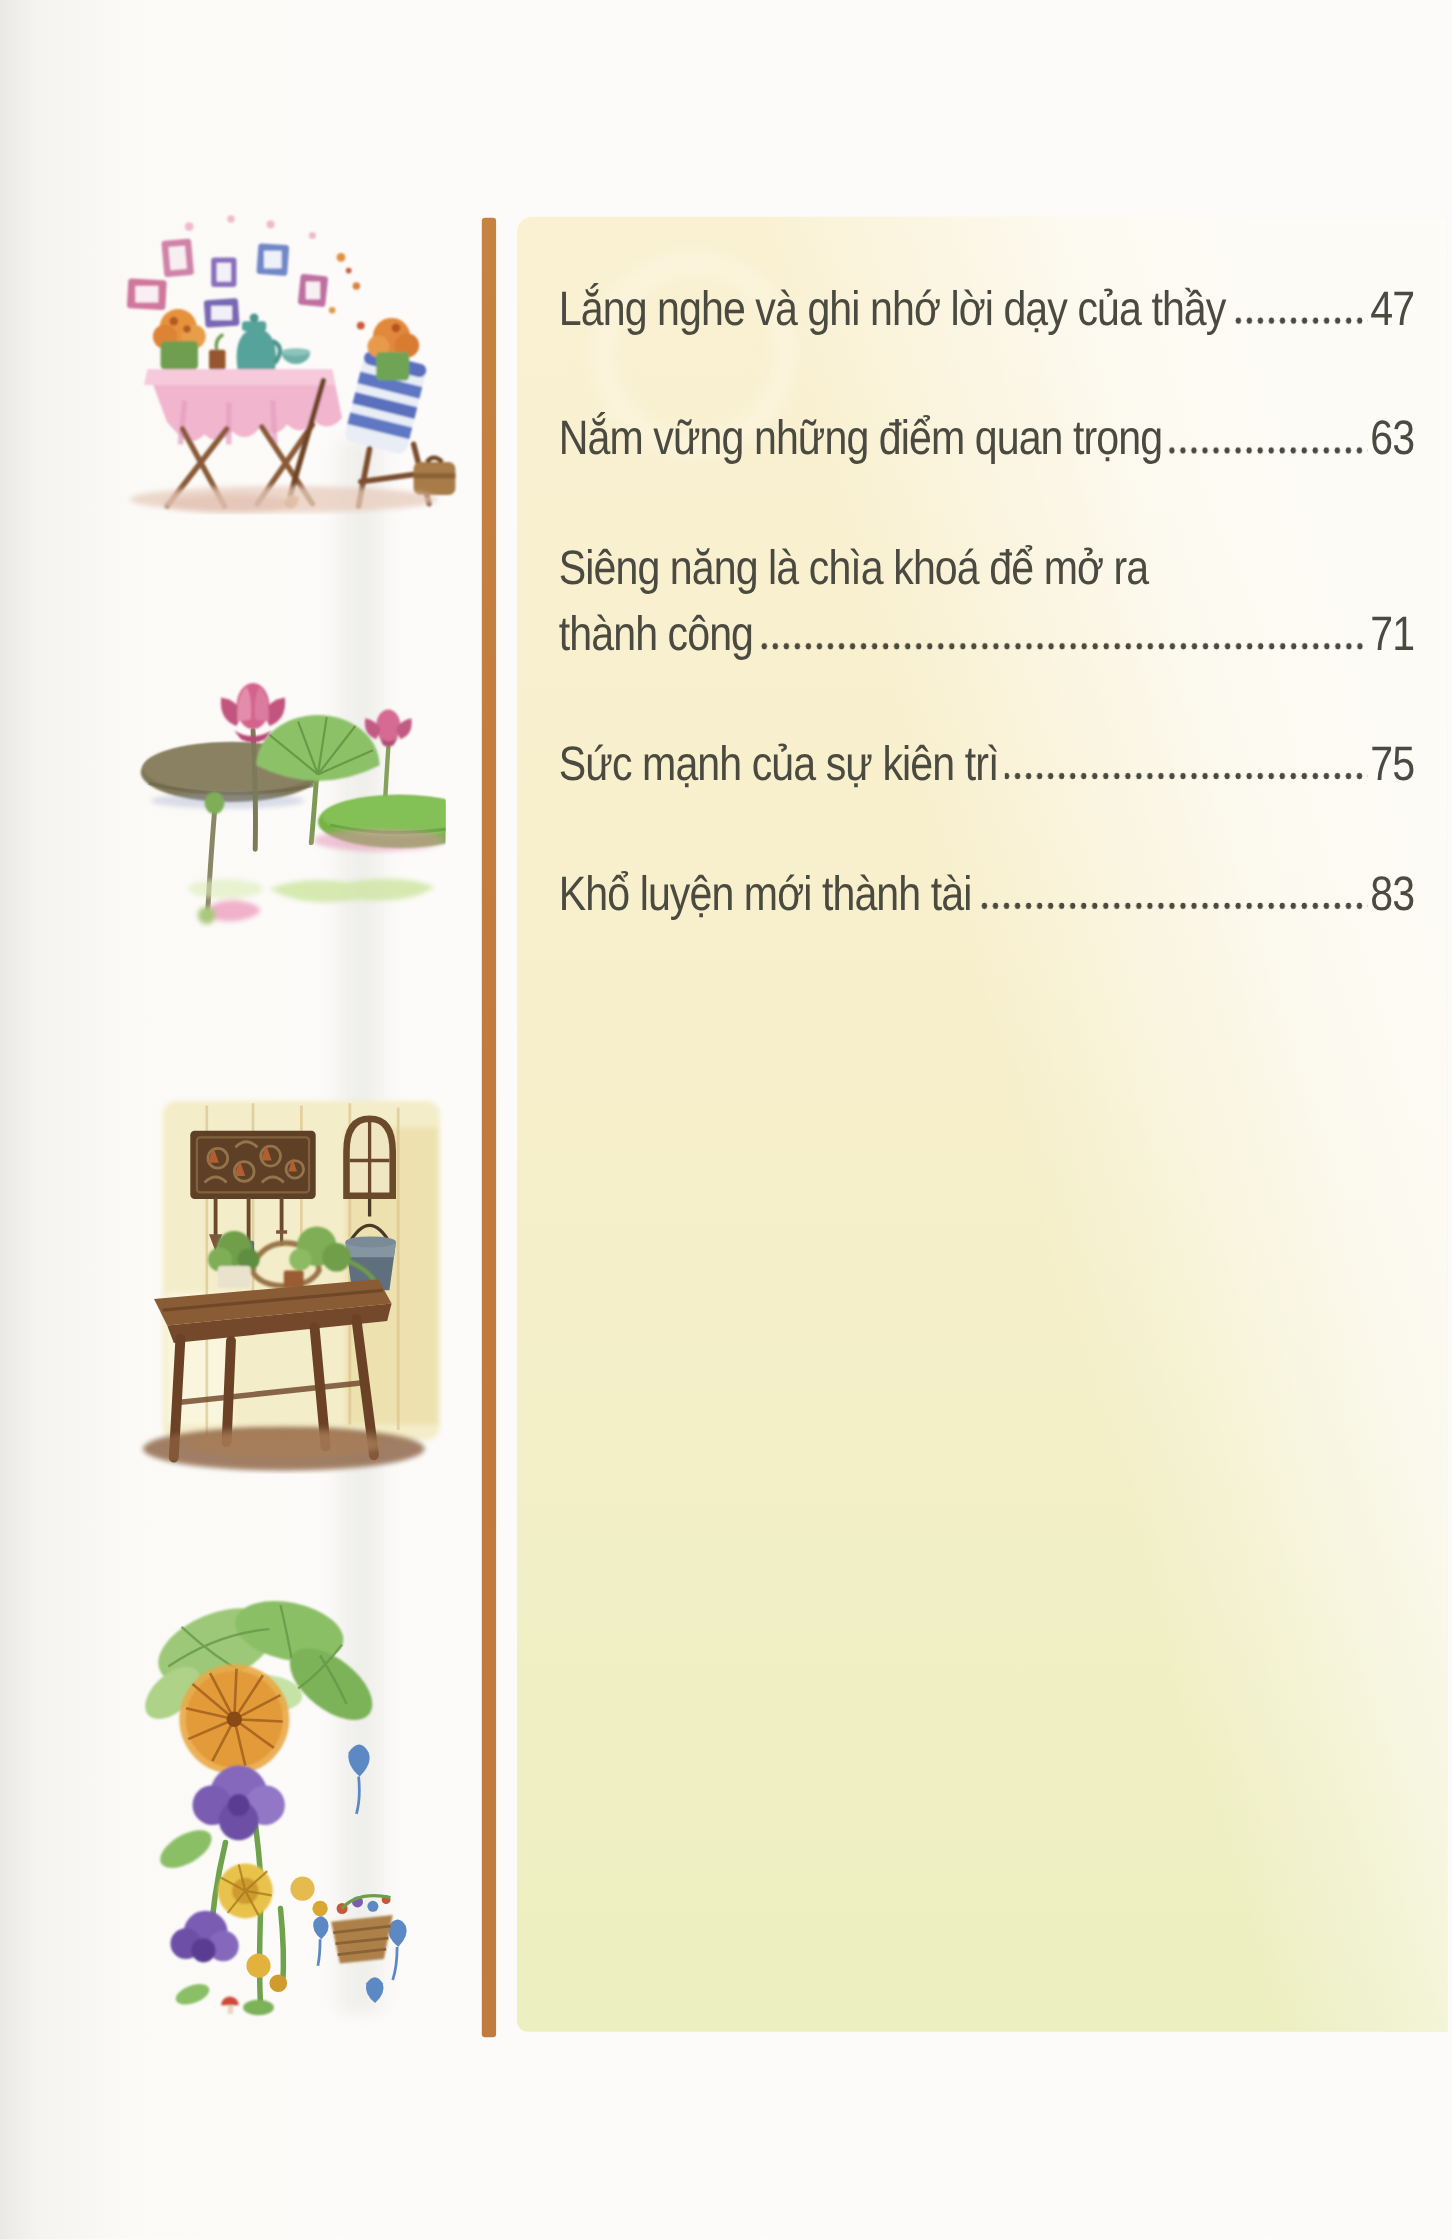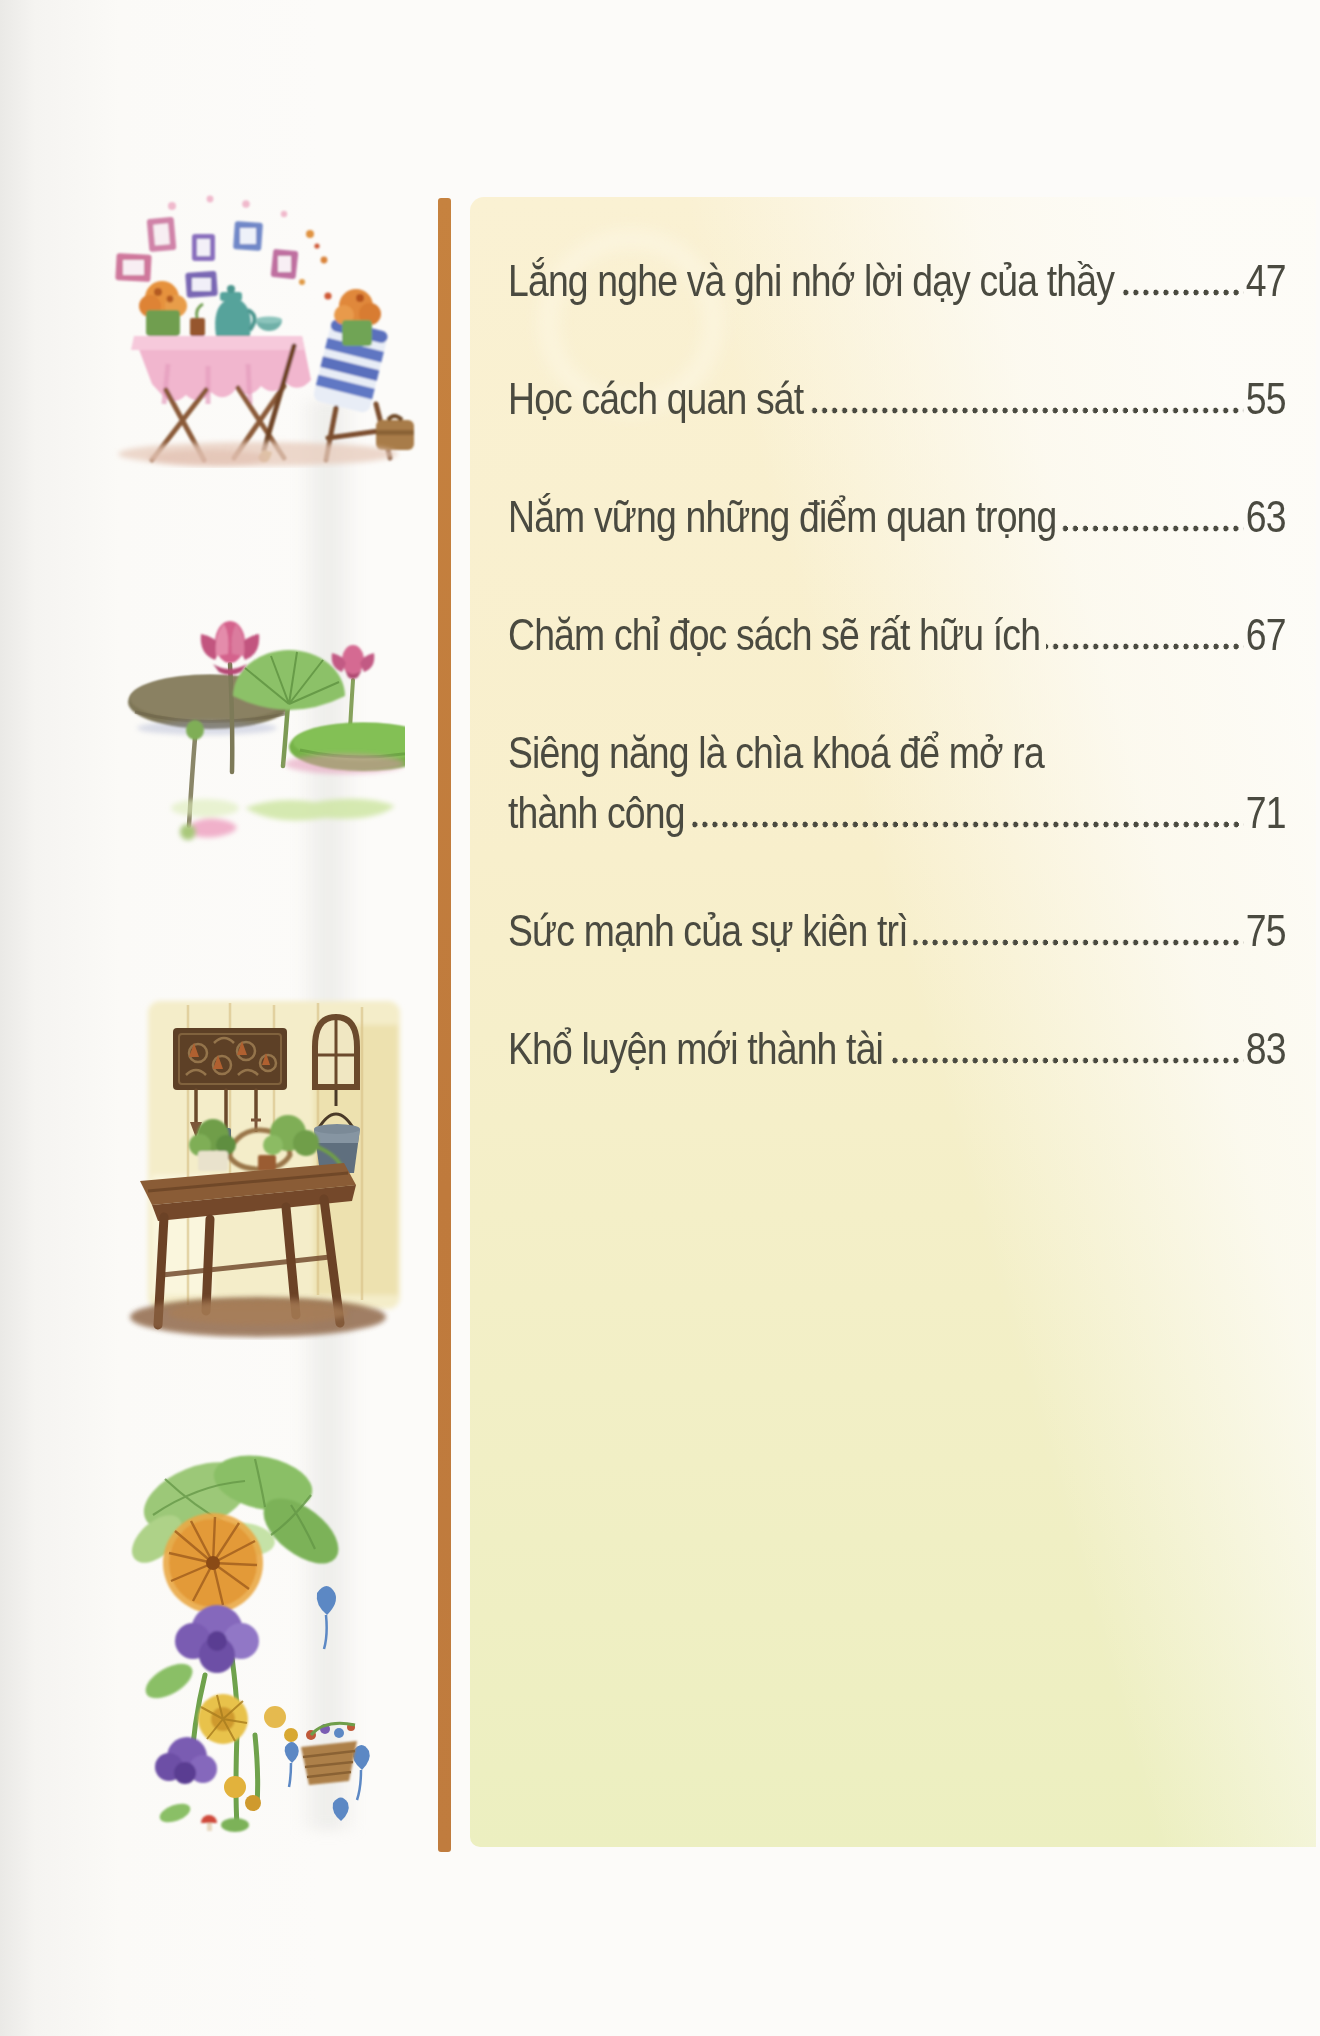--- a/index.html
+++ b/index.html
@@ -347,37 +347,23 @@
   <div class="toc" id="toc-list">
       <div class="toc-entry">
         <div class="toc-line">
           <span class="title">Lắng nghe và ghi nhớ lời dạy của thầy</span>
           <span class="leader"></span>
           <span class="pageno">47</span>
         </div>
       </div>
       <div class="toc-entry">
         <div class="toc-line">
-          <span class="title">Học cách quan sát</span>
-          <span class="leader"></span>
-          <span class="pageno">55</span>
-        </div>
-      </div>
-      <div class="toc-entry">
-        <div class="toc-line">
           <span class="title">Nắm vững những điểm quan trọng</span>
           <span class="leader"></span>
           <span class="pageno">63</span>
-        </div>
-      </div>
-      <div class="toc-entry">
-        <div class="toc-line">
-          <span class="title">Chăm chỉ đọc sách sẽ rất hữu ích</span>
-          <span class="leader"></span>
-          <span class="pageno">67</span>
         </div>
       </div>
       <div class="toc-entry">
         <div class="toc-line">
           <span class="title">Siêng năng là chìa khoá để mở ra</span>
         </div>
         <div class="toc-line">
           <span class="title">thành công</span>
           <span class="leader"></span>
           <span class="pageno">71</span>

